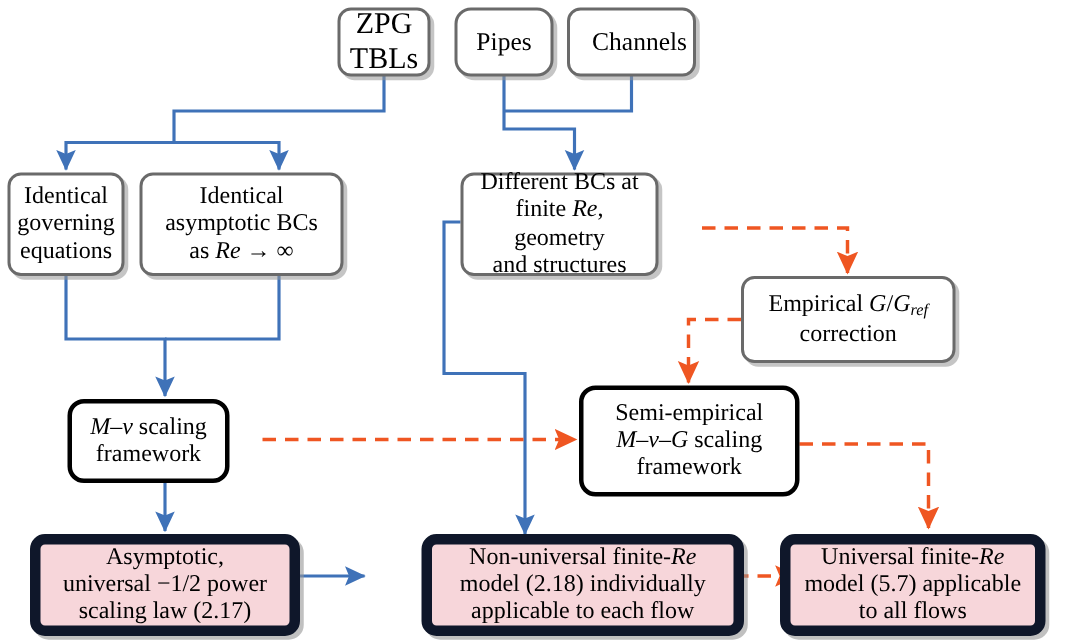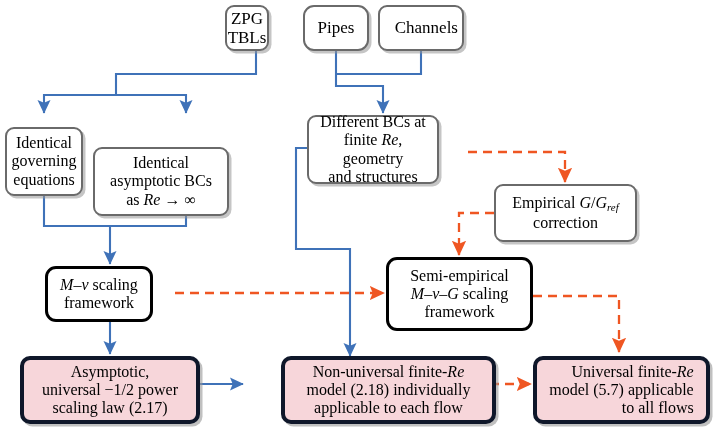--- a/index.html
+++ b/index.html
@@ -48,21 +48,21 @@
   }
   
   .node.thick {
     border: 3.5px solid #000000;
     border-radius: 11px;
     box-shadow: none;
   }
   
   .node.pink {
     background: #f7d6da;
-    border: 4px solid #0f172a;
+    border: 7px solid #0f172a;
     border-radius: 10px;
     box-shadow: 2.5px 2.5px 0 rgba(150,150,150,0.6);
   }
   i.v { font-style: italic; }
   sub.rf {
     font-style: italic;
     font-size: 0.68em;
     vertical-align: -0.28em;
   }
 </style>
@@ -106,40 +106,40 @@
       <path d="M494,213 L459,213 L459,255" marker-end="url(#ah-orange)"></path>
 
       <path d="M175,293 L384,293" marker-end="url(#ah-orange)"></path>
 
       <path d="M533,296 L619,296 L619,352" marker-end="url(#ah-orange)"></path>
 
       <path d="M460,384 L531,384" marker-end="url(#ah-orange)"></path>
     </g>
   </svg>
 
-  <div class="node" style="left:225px; top:5px; width:44px; height:46px; font-size:17px;">
+  <div class="node" style="left:225px; top:5px; width:62px; height:46px; font-size:20px;">
     <span class="txt"><span>ZPG</span>
 <span>TBLs</span></span>
   </div>
 
   <div class="node" style="left:303px; top:5px; width:66px; height:46px; font-size:17px;border-radius:11px;">
     <span class="txt">Pipes</span>
   </div>
 
   <div class="node" style="left:378px; top:5px; width:86px; height:46px; font-size:17px;justify-content:flex-end;">
     <span class="txt">Channels</span>
   </div>
 
-  <div class="node" style="left:5px; top:115px; width:78px; height:69px; font-size:16px;margin-top:12px;">
+  <div class="node" style="left:5px; top:115px; width:78px; height:69px; font-size:16px;">
     <span class="txt"><span>Identical</span>
 <span>governing</span>
 <span>equations</span></span>
   </div>
 
-  <div class="node" style="left:93px; top:115px; width:136px; height:69px; font-size:16px;margin-top:32px;">
+  <div class="node" style="left:93px; top:115px; width:136px; height:69px; font-size:16px;">
     <span class="txt"><span>Identical</span>
 <span>asymptotic BCs</span>
 <span><span>as </span><i class="v">Re</i><span> → ∞</span></span></span>
   </div>
 
   <div class="node" style="left:307px; top:115px; width:132px; height:69px; font-size:16px;">
     <span class="txt"><span>Different BCs at</span>
 <span><span>finite </span><i class="v">Re</i><span>, geometry</span></span>
 <span>and structures</span></span>
   </div>
@@ -165,19 +165,19 @@
 <span>universal −1/2 power</span>
 <span>scaling law (2.17)</span></span>
   </div>
 
   <div class="node pink" style="left:245px; top:356px; width:215px; height:68px; font-size:16px;margin-left:36px;">
     <span class="txt"><span><span>Non-universal finite-</span><i class="v">Re</i></span>
 <span>model (2.18) individually</span>
 <span>applicable to each flow</span></span>
   </div>
 
-  <div class="node pink" style="left:533px; top:356px; width:177px; height:68px; font-size:16px;text-align:right;">
+  <div class="node pink" style="left:520px; top:356px; width:177px; height:68px; font-size:16px;">
     <span class="txt"><span><span>Universal finite-</span><i class="v">Re</i></span>
 <span>model (5.7) applicable</span>
 <span>to all flows</span></span>
   </div>
 
 </div>
 
 </body></html>

